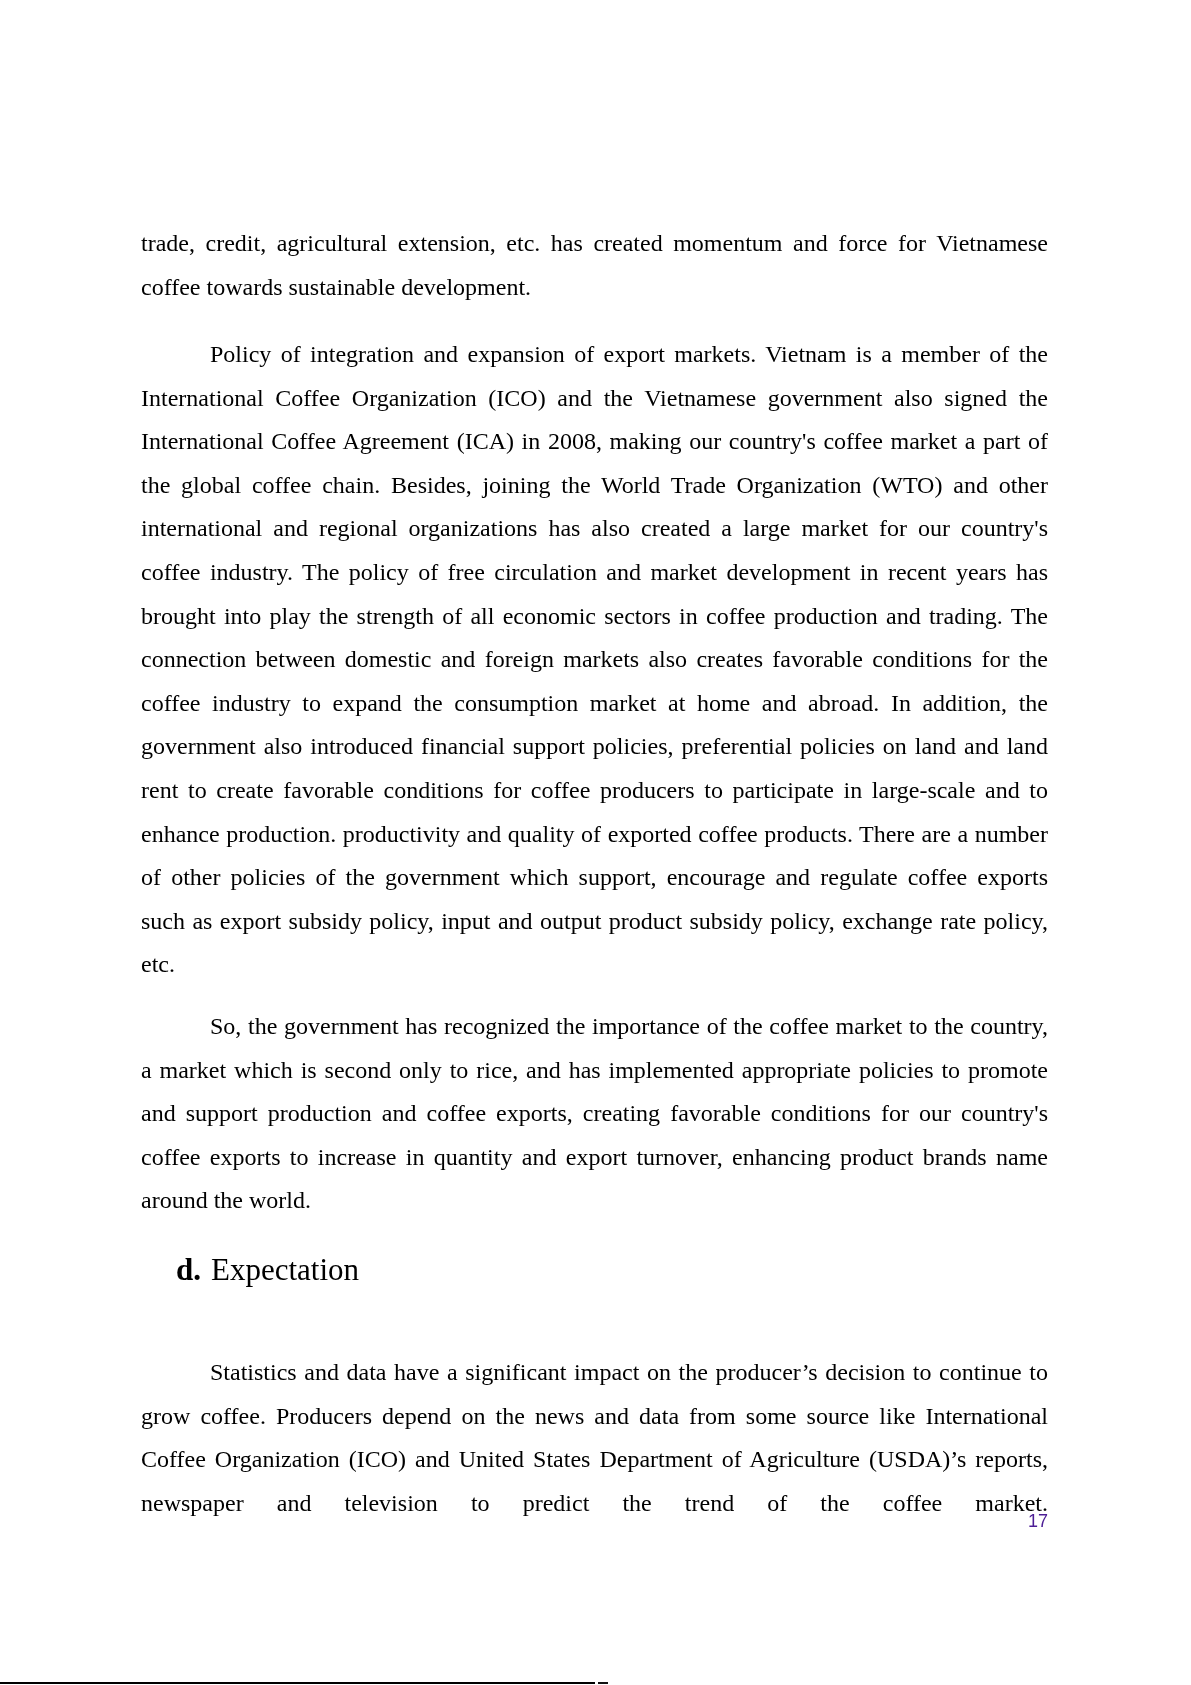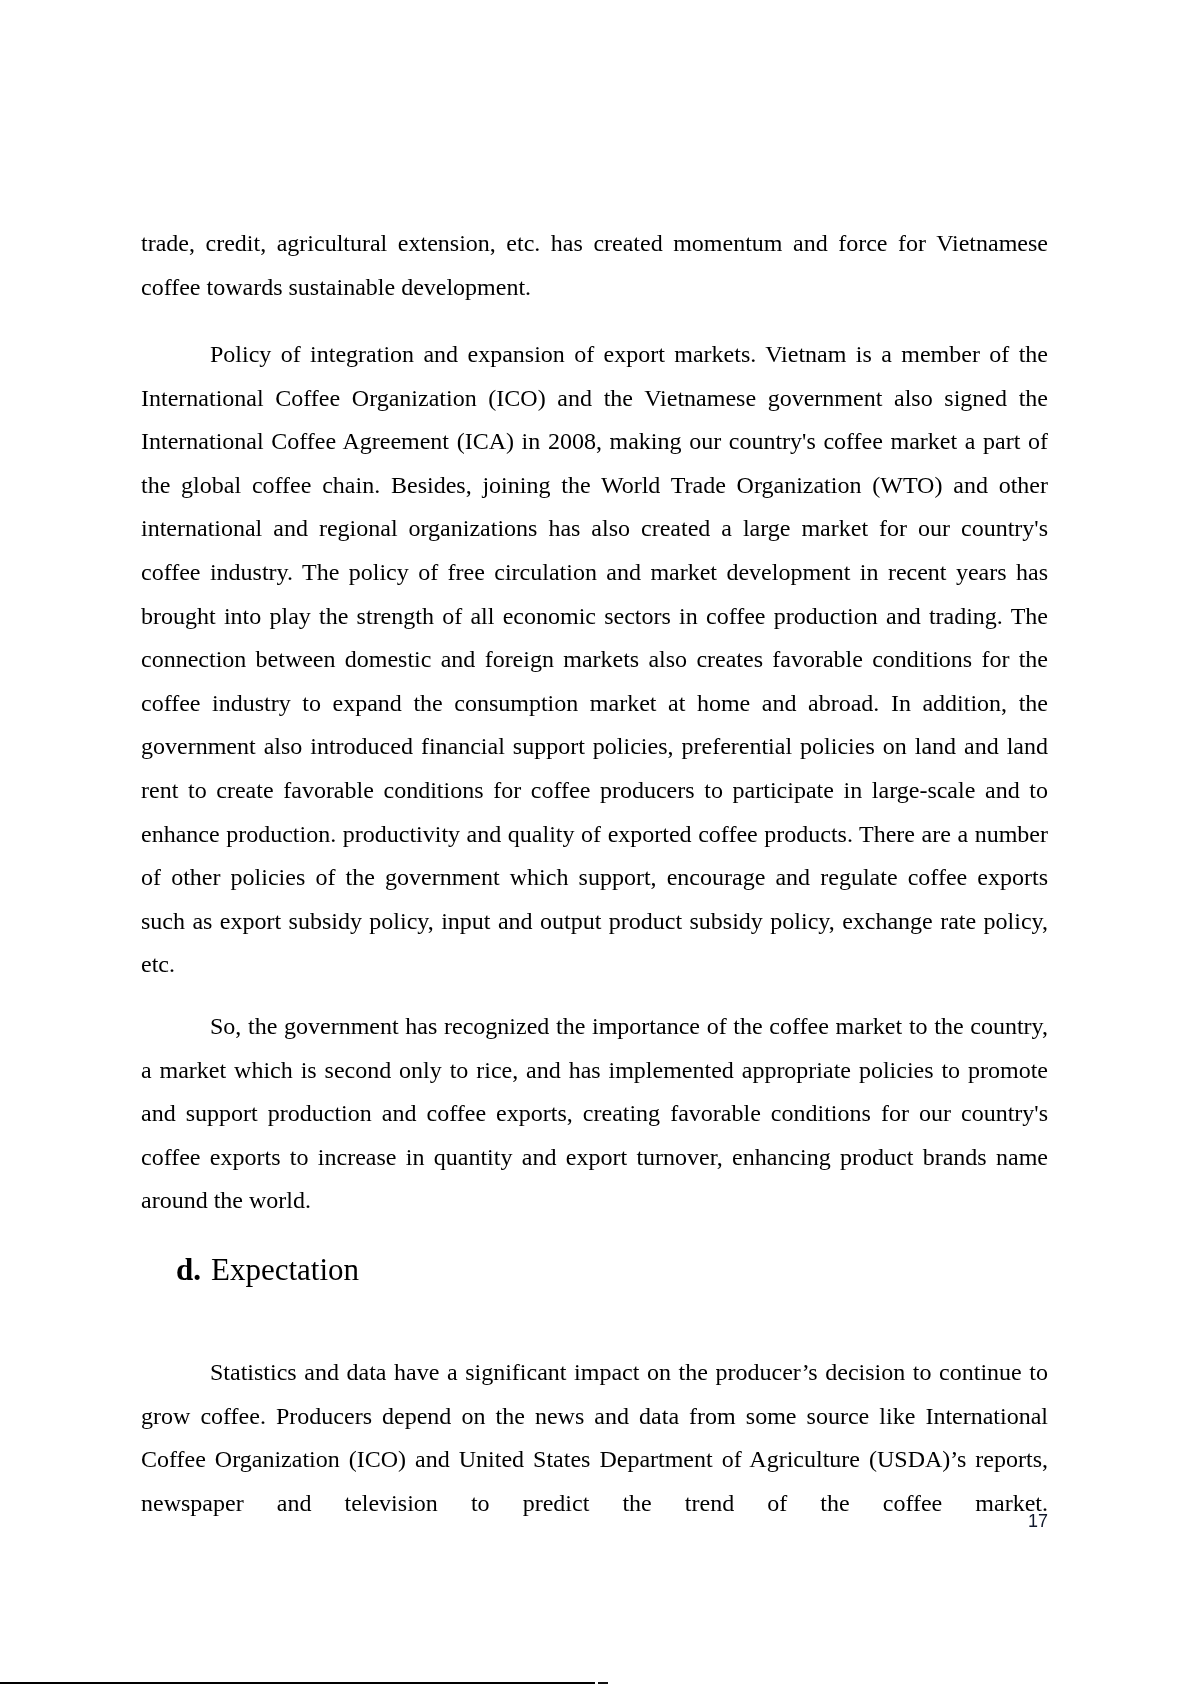--- a/index.html
+++ b/index.html
@@ -29,21 +29,21 @@
     margin: 0;
     white-space: nowrap;
   }
   .heading .num { font-weight: bold; display: inline-block; width: 35px; }
   .page-number {
     position: absolute;
     left: 1028px;
     top: 1511px;
     font-family: "Liberation Sans", "DejaVu Sans", sans-serif;
     font-size: 18px;
-    color: #0f172a;
+    color: #4c1d95;
   }
   .footer-rule {
     position: absolute;
     left: 0;
     top: 1682px;
     width: 595px;
     height: 2px;
     background: #000000;
   }
   .footer-rule-tail {

